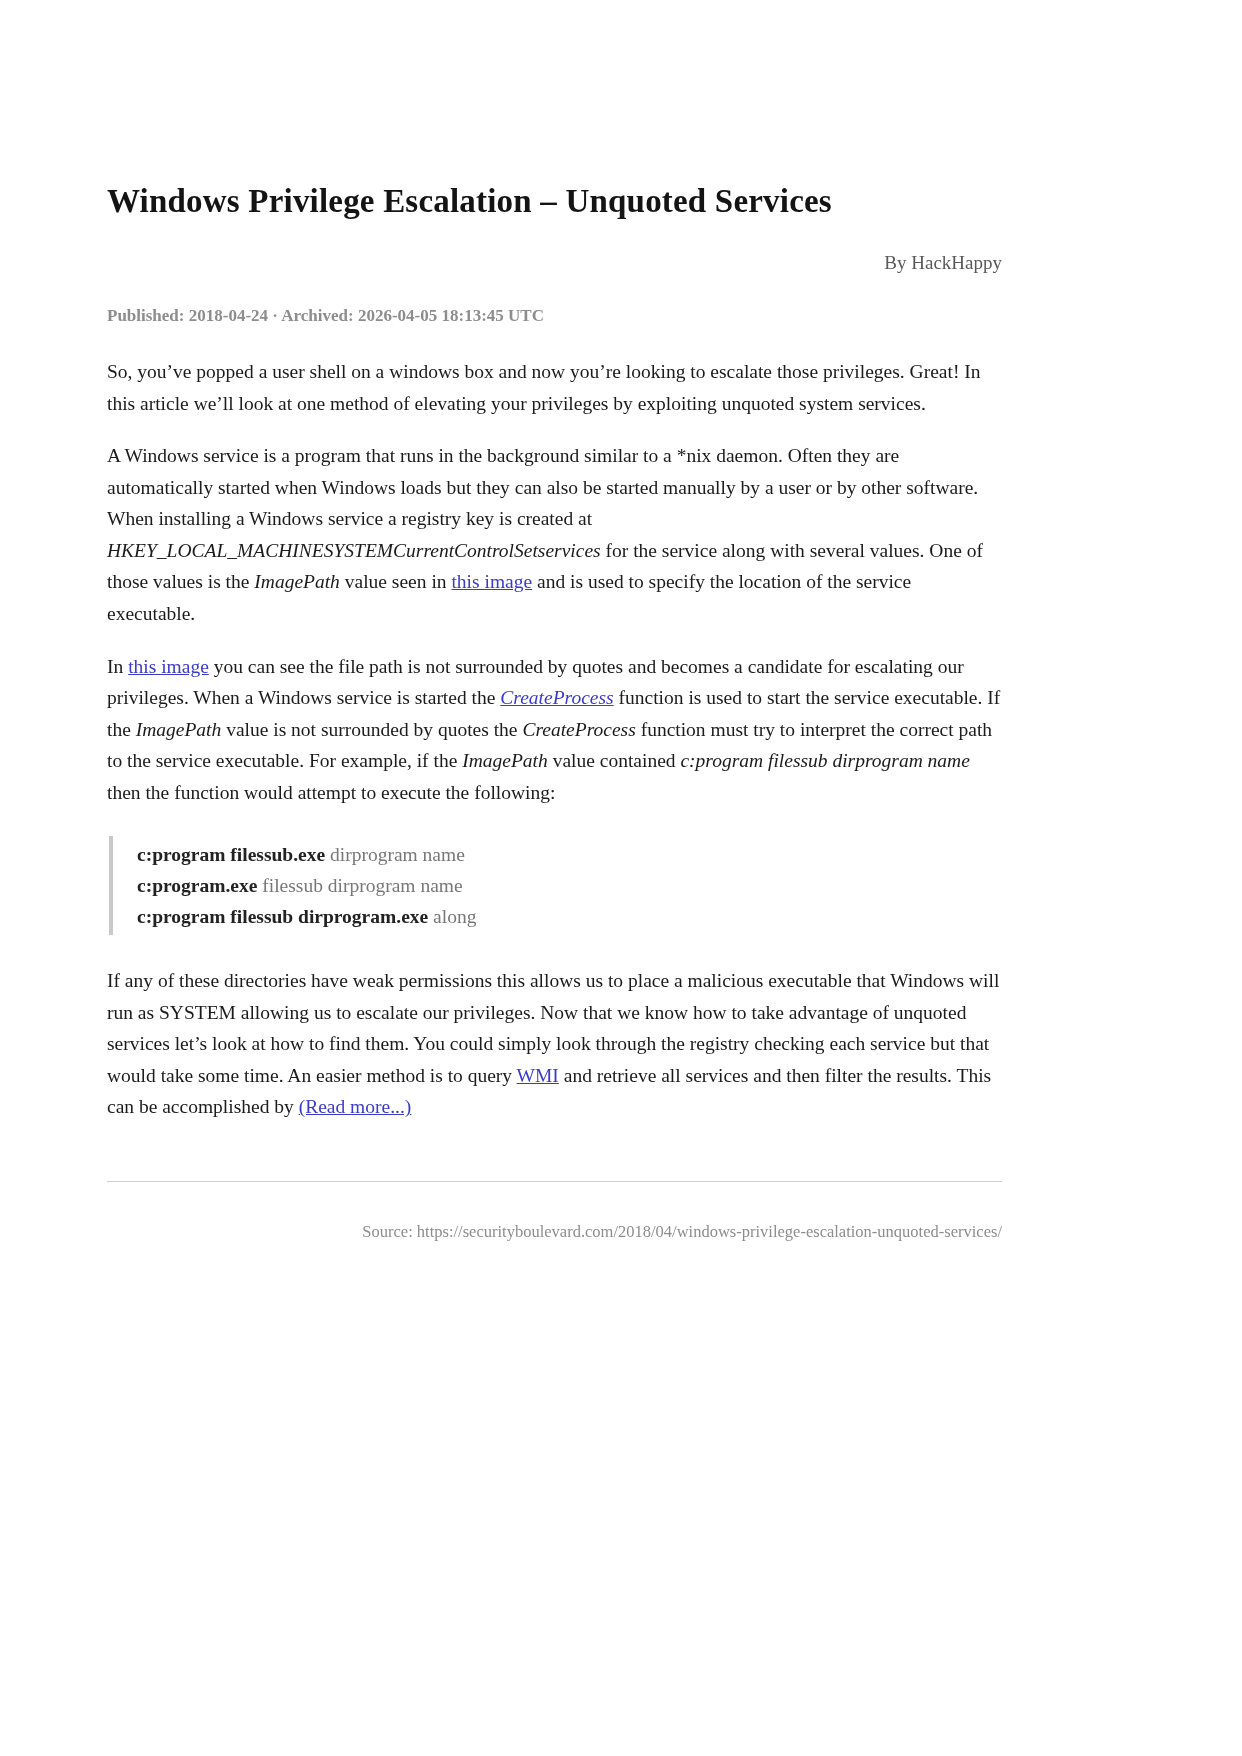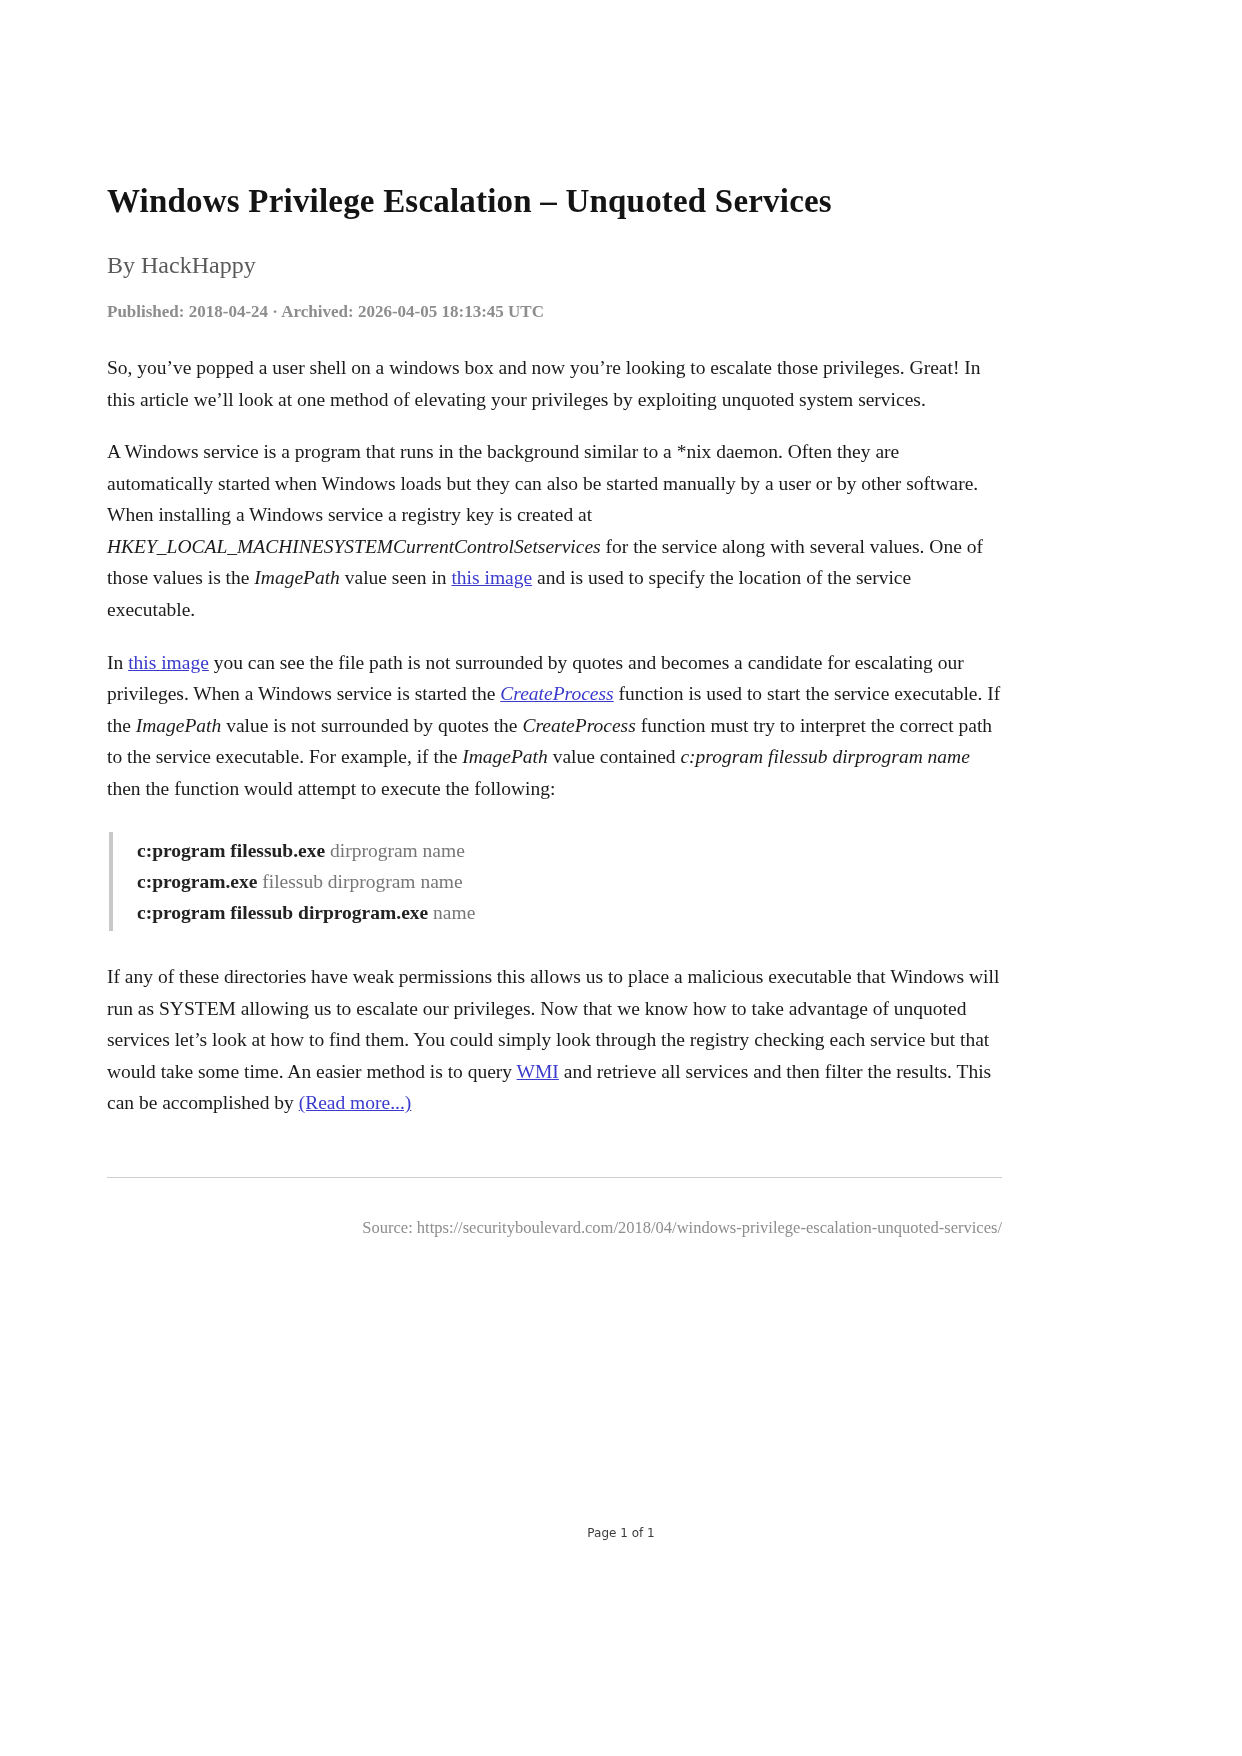--- a/index.html
+++ b/index.html
@@ -33,23 +33,24 @@
     padding-top: 183px;
   }
   h1.title {
     font-size: 33px;
     font-weight: bold;
     color: #141414;
     letter-spacing: 0.2px;
     margin-bottom: 32px;
   }
   .byline {
-    font-size: 24px;
+    font-size: 19px;
     color: #5a5a5a;
-    margin-bottom: 23px;
+    margin-bottom: 32px;
+    text-align: right;
   }
   .meta {
     font-size: 17px;
     color: var(--muted, #8d8d8d);
     margin-bottom: 30px;
     font-weight: bold;
   }
   .para {
     font-size: 19.5px;
     line-height: 1.62;
@@ -111,26 +112,25 @@
 
     <p class="para"><span>So, you’ve popped a user shell on a windows box and now you’re looking to escalate those privileges. Great! In this article we’ll look at one method of elevating your privileges by exploiting unquoted system services.</span></p>
 
     <p class="para"><span>A Windows service is a program that runs in the background similar to a *nix daemon. Often they are automatically started when Windows loads but they can also be started manually by a user or by other software. When installing a Windows service a registry key is created at </span><span class="italic">HKEY_LOCAL_MACHINESYSTEMCurrentControlSetservices</span><span> for the service along with several values. One of those values is the </span><span class="italic">ImagePath</span><span> value seen in </span><a href="#" class="inline-link">this image</a><span> and is used to specify the location of the service executable.</span></p>
 
     <p class="para"><span>In </span><a href="#" class="inline-link">this image</a><span> you can see the file path is not surrounded by quotes and becomes a candidate for escalating our privileges. When a Windows service is started the </span><a href="#" class="inline-link italic">CreateProcess</a><span> function is used to start the service executable. If the </span><span class="italic">ImagePath</span><span> value is not surrounded by quotes the </span><span class="italic">CreateProcess</span><span> function must try to interpret the correct path to the service executable. For example, if the </span><span class="italic">ImagePath</span><span> value contained </span><span class="italic">c:program filessub dirprogram name</span><span> then the function would attempt to execute the following:</span></p>
 
     <blockquote class="code">
       <p class="bq-line"><span class="bold">c:program filessub.exe</span><span> dirprogram name</span></p>
       <p class="bq-line"><span class="bold">c:program.exe</span><span> filessub dirprogram name</span></p>
-      <p class="bq-line"><span class="bold">c:program filessub dirprogram.exe</span><span> name</span></p>
+      <p class="bq-line"><span class="bold">c:program filessub dirprogram.exe</span><span> along</span></p>
     </blockquote>
 
     <p class="para"><span>If any of these directories have weak permissions this allows us to place a malicious executable that Windows will run as SYSTEM allowing us to escalate our privileges. Now that we know how to take advantage of unquoted services let’s look at how to find them. You could simply look through the registry checking each service but that would take some time. An easier method is to query </span><a href="#" class="inline-link">WMI</a><span> and retrieve all services and then filter the results. This can be accomplished by </span><a href="#" class="inline-link">(Read more...)</a></p>
 
     <hr class="divider">
 
     <p class="source">Source: https://securityboulevard.com/2018/04/windows-privilege-escalation-unquoted-services/</p>
 
   </div>
 
-  <div class="page-footer">Page 1 of 1</div>
 
 </div>
 
 </body></html>

